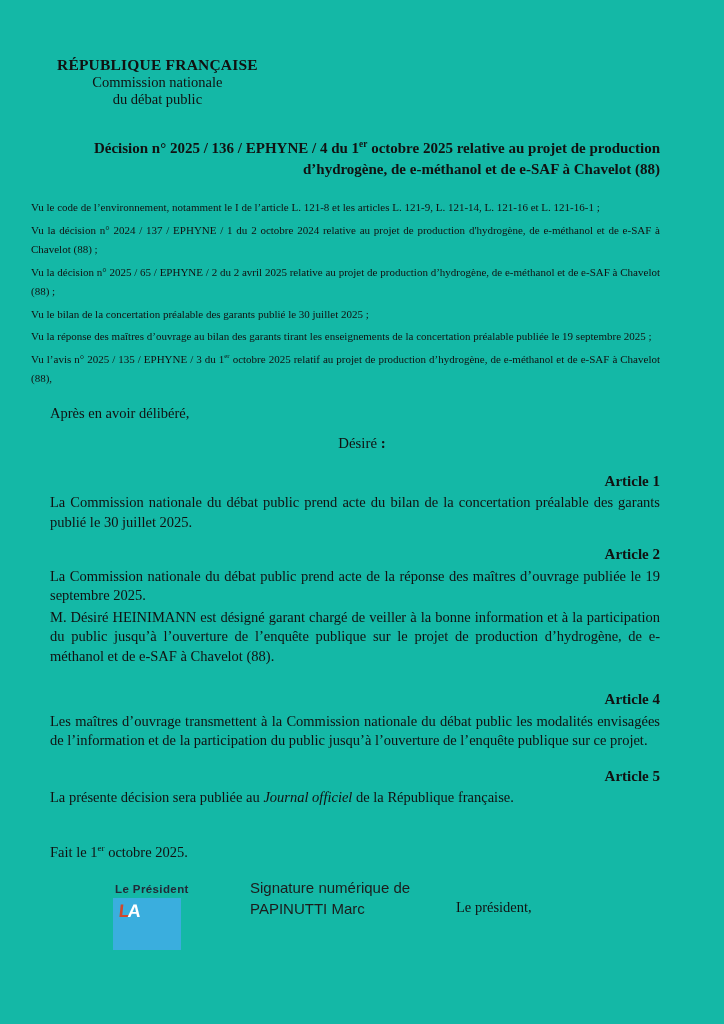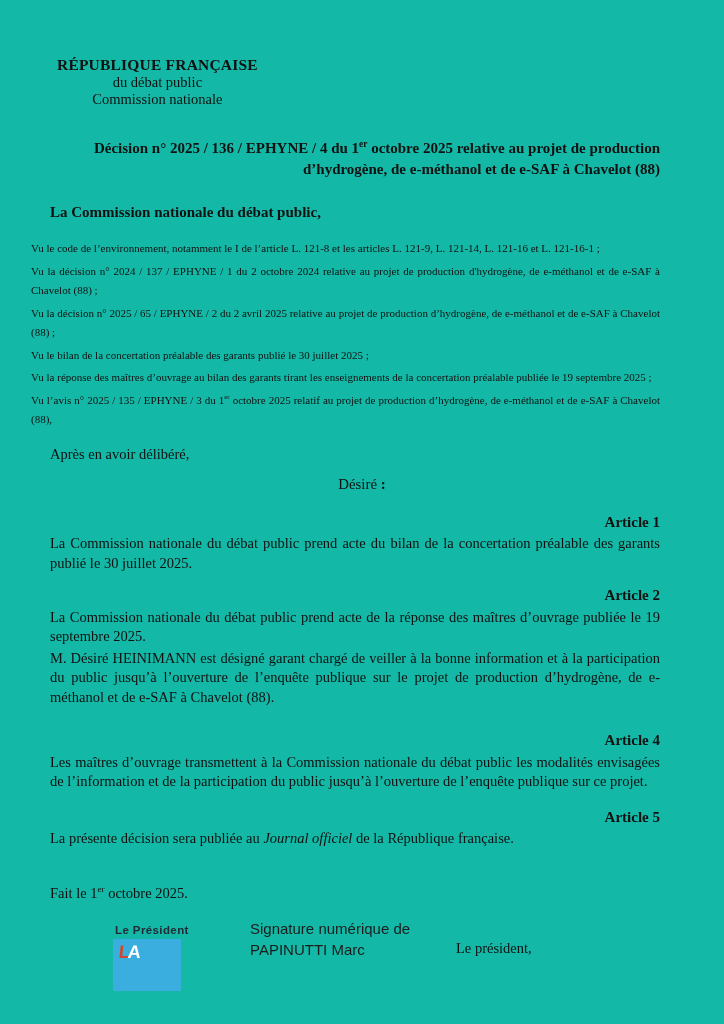--- a/index.html
+++ b/index.html
@@ -120,30 +120,29 @@
     line-height: 20px;
   }
 </style>
 </head>
 <body>
 
 <div class="page">
 
   <div class="header">
     <div class="republic">RÉPUBLIQUE FRANÇAISE</div>
+    <div class="org-line">Commission nationale</div>
     <div class="org-line">du débat public</div>
-    <div class="org-line">Commission nationale</div>
   </div>
 
   <div class="doc-title">
     <div><span>Décision n° 2025 / 136 / EPHYNE / 4 du 1</span><sup>er</sup><span> octobre 2025 relative au projet de production</span></div>
     <div>d’hydrogène, de e-méthanol et de e-SAF à Chavelot (88)</div>
   </div>
 
-  <div class="opening">La Commission nationale du débat public,</div>
 
   <div class="visas">
     <p><span>Vu le code de l’environnement, notamment le I de l’article L. 121-8 et les articles L. 121-9, L. 121-14, L. 121-16 et L. 121-16-1 ;</span><sup></sup><span></span></p>
     <p><span>Vu la décision n° 2024 / 137 / EPHYNE / 1 du 2 octobre 2024 relative au projet de production d'hydrogène, de e-méthanol et de e-SAF à Chavelot (88) ;</span><sup></sup><span></span></p>
     <p><span>Vu la décision n° 2025 / 65 / EPHYNE / 2 du 2 avril 2025 relative au projet de production d’hydrogène, de e-méthanol et de e-SAF à Chavelot (88) ;</span><sup></sup><span></span></p>
     <p><span>Vu le bilan de la concertation préalable des garants publié le 30 juillet 2025 ;</span><sup></sup><span></span></p>
     <p><span>Vu la réponse des maîtres d’ouvrage au bilan des garants tirant les enseignements de la concertation préalable publiée le 19 septembre 2025 ;</span><sup></sup><span></span></p>
     <p><span>Vu l’avis n° 2025 / 135 / EPHYNE / 3 du 1</span><sup>er</sup><span> octobre 2025 relatif au projet de production d’hydrogène, de e-méthanol et de e-SAF à Chavelot (88),</span></p>
   </div>
 

